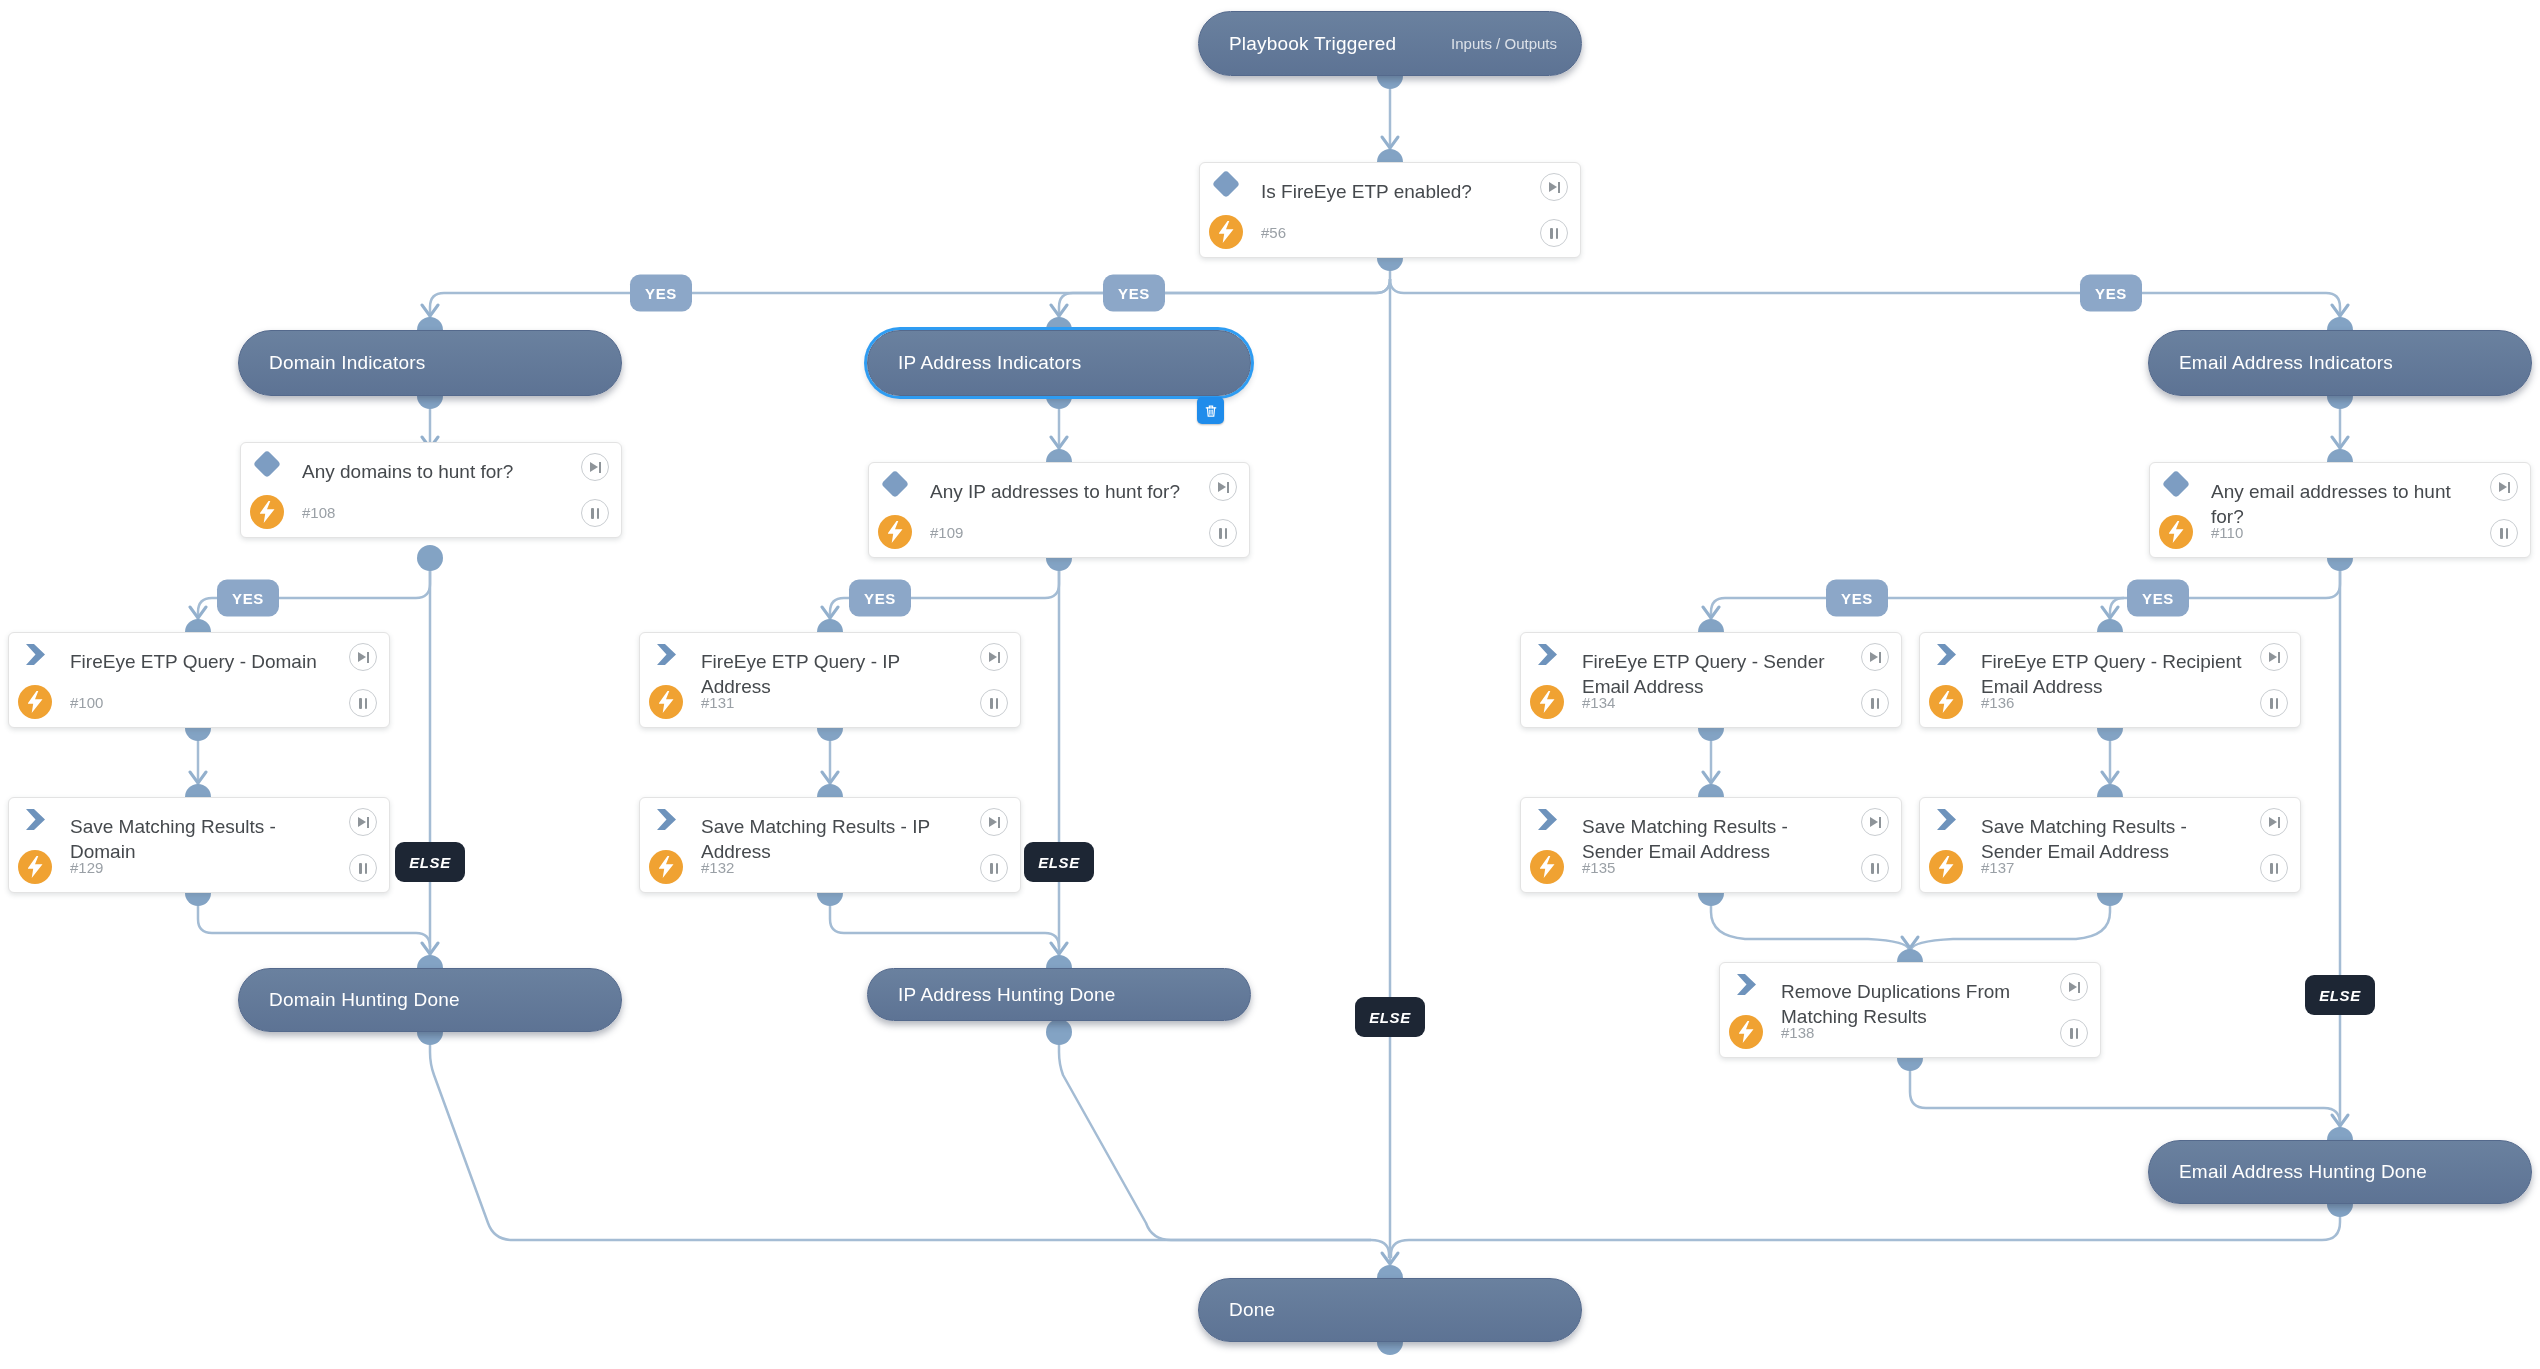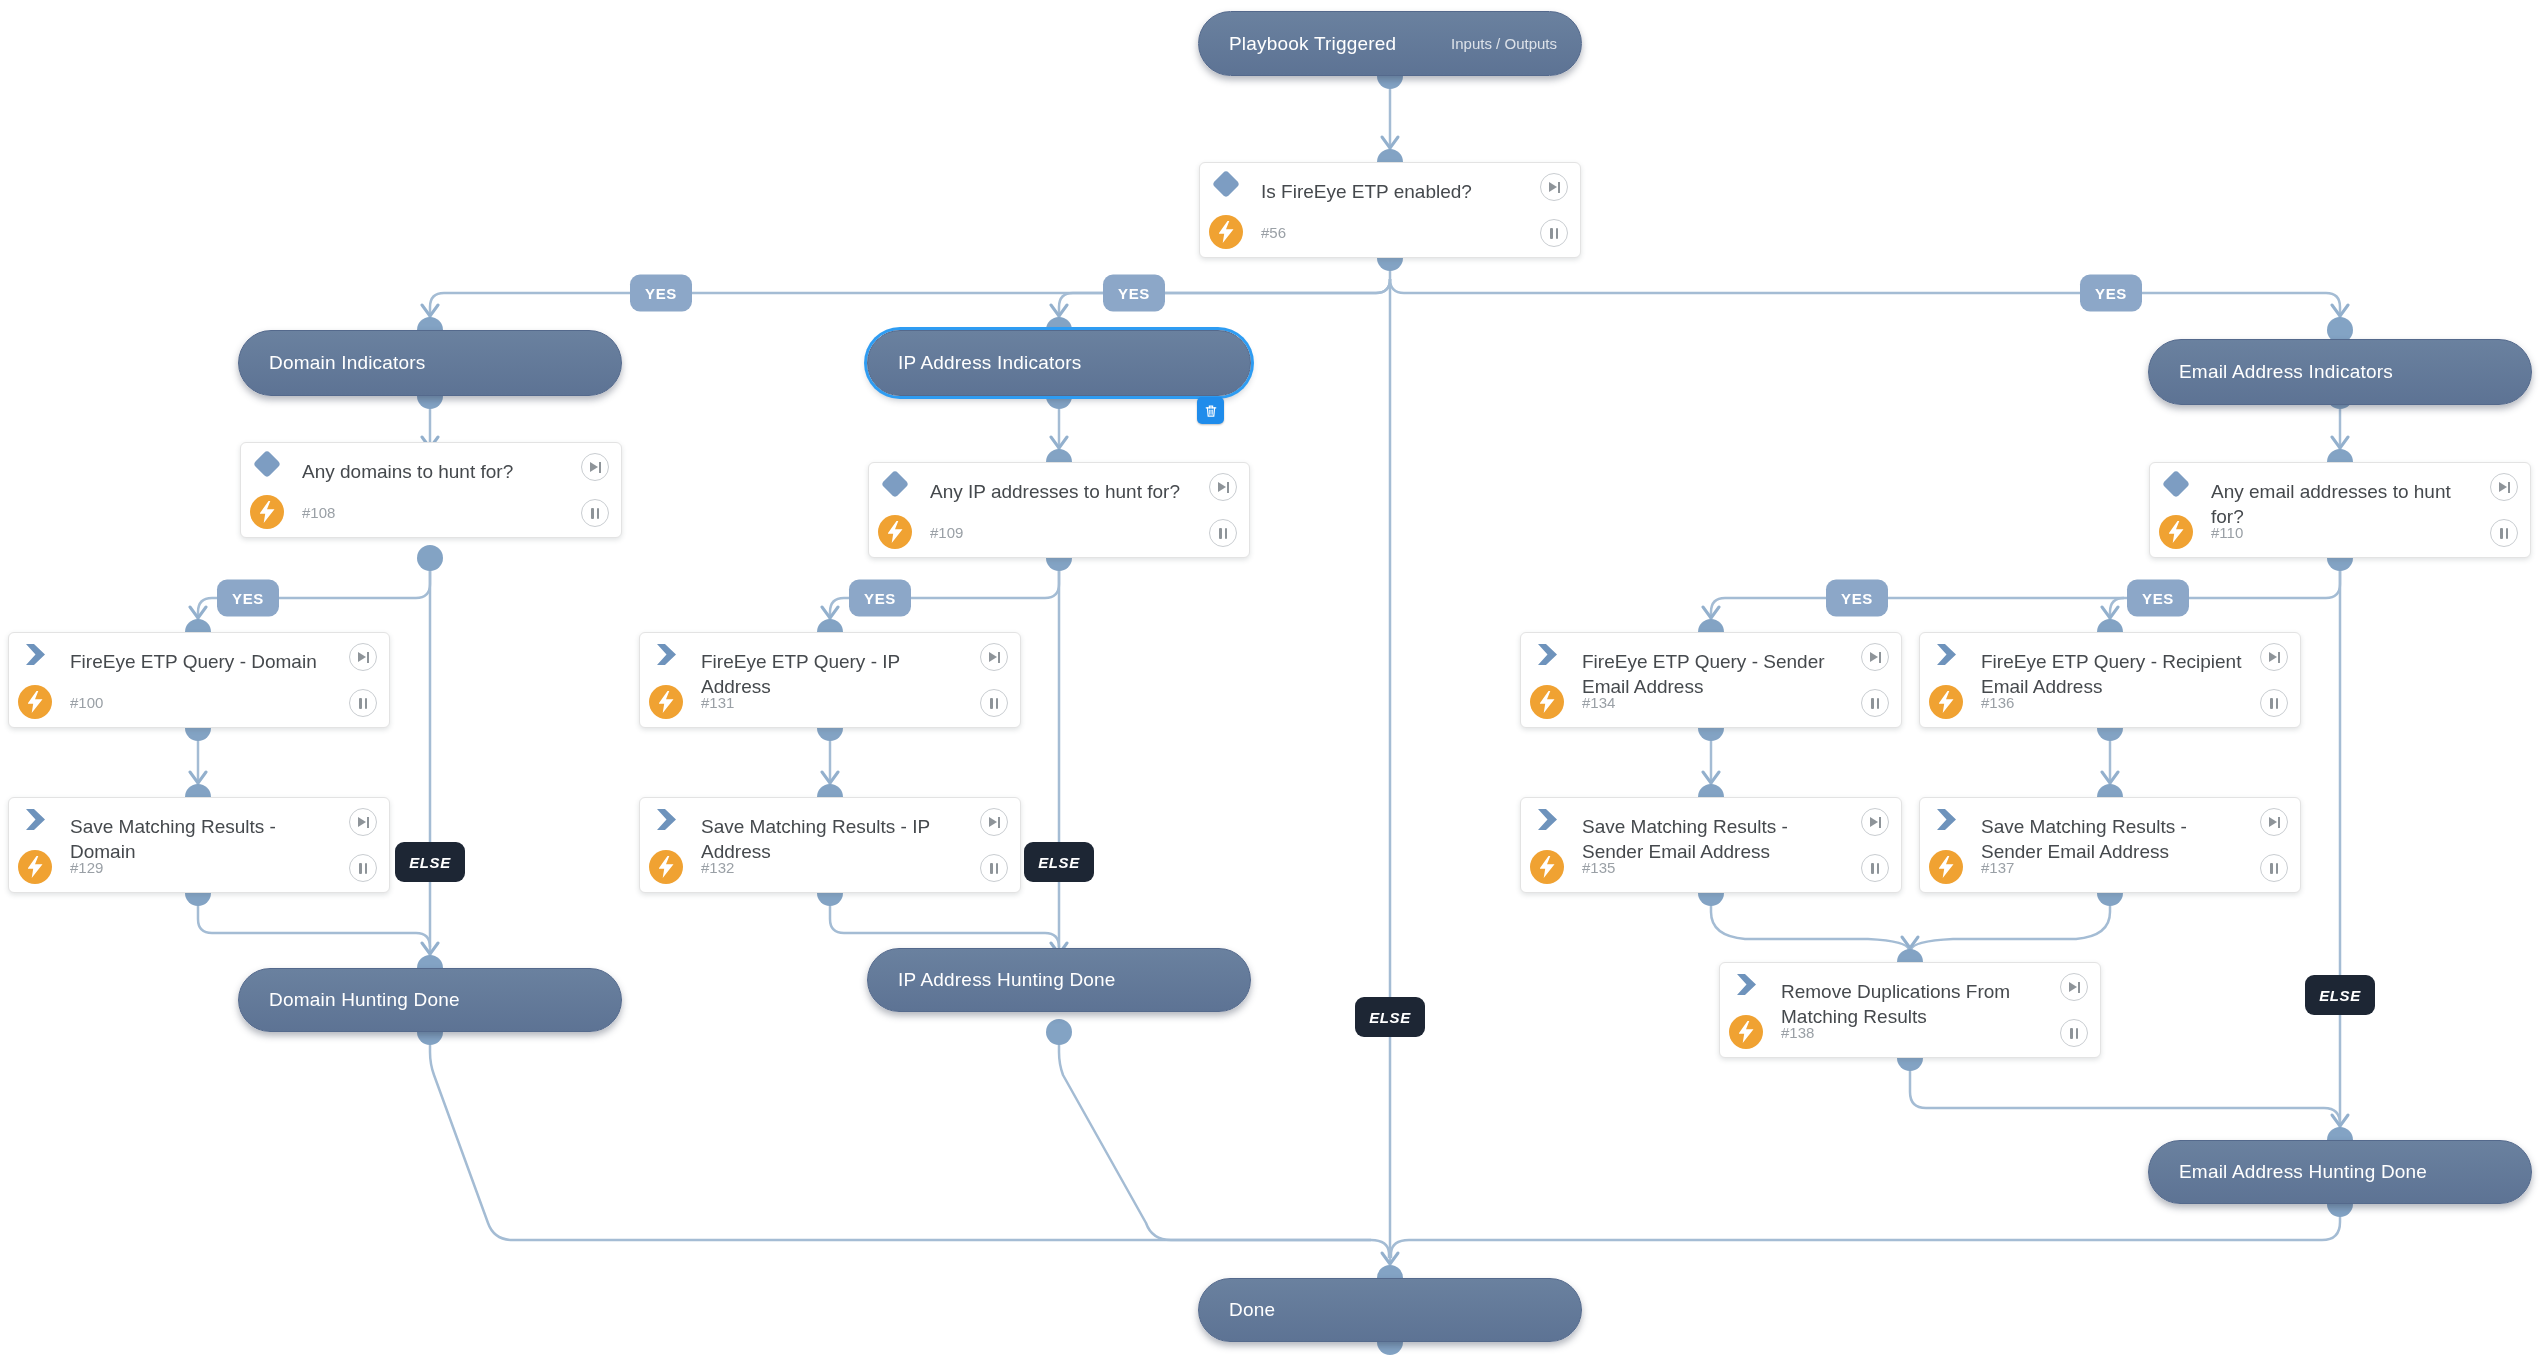--- a/index.html
+++ b/index.html
@@ -161,28 +161,28 @@
     <svg width="16" height="16" viewBox="0 0 20 20">
       <g stroke="#ffffff" stroke-width="1.5" fill="none" stroke-linecap="round">
         <path d="M4 6 H16"></path>
           <path d="M8 6 V4 h4 v2"></path>
           <path d="M5.5 6 l1 10.5 h7 l1 -10.5"></path>
         <path d="M8.6 9 v5"></path>
           <path d="M11.4 9 v5"></path>
       </g>
     </svg>
   </div>
-  <div class="pill" style="left:2148px;top:339px;text-align:right;">
+  <div class="pill" style="left:2148px;top:330px;text-align:right;">
     <span class="pill-label">Email Address Indicators</span>
   </div>
 
   <div class="pill" style="left:238px;top:968px;height:64px;">
     <span class="pill-label">Domain Hunting Done</span>
   </div>
-  <div class="pill" style="left:867px;top:948px;height:64px;">
+  <div class="pill" style="left:867px;top:968px;height:53px;">
     <span class="pill-label">IP Address Hunting Done</span>
   </div>
   <div class="pill" style="left:2148px;top:1140px;height:64px;">
     <span class="pill-label">Email Address Hunting Done</span>
   </div>
   <div class="pill" style="left:1198px;top:1278px;height:64px;">
     <span class="pill-label">Done</span>
   </div>
 
   <div class="card" style="left:1199px;top:162px;">

